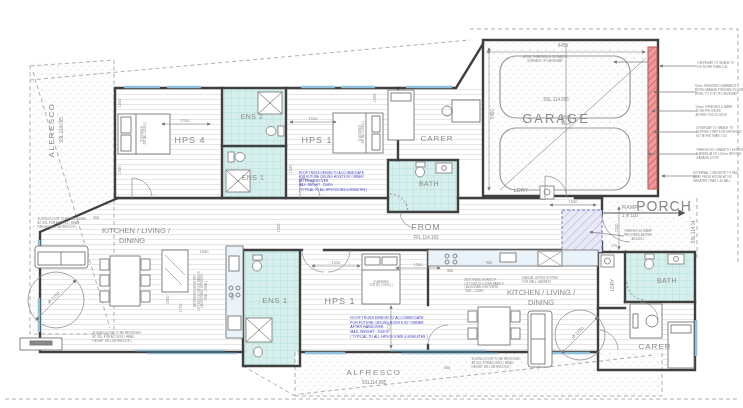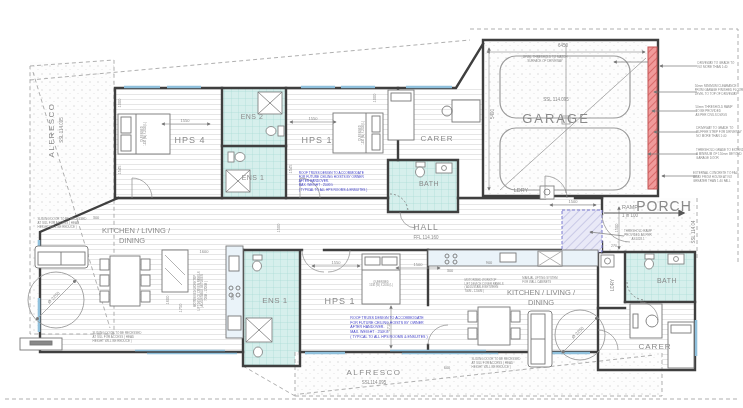--- a/index.html
+++ b/index.html
@@ -285,21 +285,21 @@
       <div class="lbl" style="left: 62px; top: 130px; font-size: 4.5px; transform: translate(-50%, -50%) rotate(-90deg);">SSL 114.095</div>
       <div class="lbl" style="left: 190px; top: 141px; font-size: 9px; letter-spacing: 1px; transform: translate(-50%, -50%);">HPS 4</div>
       <div class="lbl" style="left: 252px; top: 117px; font-size: 7px; letter-spacing: 0.5px; transform: translate(-50%, -50%);">ENS 2</div>
       <div class="lbl" style="left: 253px; top: 178px; font-size: 7px; letter-spacing: 0.5px; transform: translate(-50%, -50%);">ENS 1</div>
       <div class="lbl" style="left: 317px; top: 141px; font-size: 9px; letter-spacing: 1px; transform: translate(-50%, -50%);">HPS 1</div>
       <div class="lbl" style="left: 437px; top: 139px; font-size: 8px; letter-spacing: 1px; transform: translate(-50%, -50%);">CARER</div>
       <div class="lbl" style="left: 429px; top: 184px; font-size: 7px; letter-spacing: 0.5px; transform: translate(-50%, -50%);">BATH</div>
       <div class="lbl" style="left: 556px; top: 91px; font-size: 13px; letter-spacing: 2px; transform: translate(-50%, -50%); margin-top: 28px;">GARAGE</div>
       <div class="lbl" style="left: 556px; top: 100px; font-size: 4.5px; transform: translate(-50%, -50%);">SSL 114.095</div>
       <div class="lbl" style="left: 521px; top: 191px; font-size: 5.5px; transform: translate(-50%, -50%);">LDRY</div>
-      <div class="lbl" style="left: 426px; top: 228px; font-size: 8.5px; letter-spacing: 1px; transform: translate(-50%, -50%);">HALL</div>
+      <div class="lbl" style="left: 426px; top: 228px; font-size: 8.5px; letter-spacing: 1px; transform: translate(-50%, -50%);">FROM</div>
       <div class="lbl" style="left: 426px; top: 238px; font-size: 4.5px; transform: translate(-50%, -50%);">FFL 114.160</div>
       <div class="lbl" style="left: 630px; top: 208px; font-size: 5.5px; transform: translate(-50%, -50%);">RAMP</div>
       <div class="lbl" style="left: 630px; top: 216px; font-size: 4.5px; transform: translate(-50%, -50%);">1 in 100</div>
       <div class="lbl" style="left: 664px; top: 206px; font-size: 14px; letter-spacing: 1px; transform: translate(-50%, -50%);">PORCH</div>
       <div class="lbl" style="left: 694px; top: 232px; font-size: 4.5px; transform: translate(-50%, -50%) rotate(-90deg);">SSL 114.04</div>
       <div class="lbl" style="left: 136px; top: 231px; font-size: 7.5px; transform: translate(-50%, -50%);">KITCHEN / LIVING /</div>
       <div class="lbl" style="left: 132px; top: 241px; font-size: 7.5px; transform: translate(-50%, -50%);">DINING</div>
       <div class="lbl" style="left: 541px; top: 293px; font-size: 7.5px; transform: translate(-50%, -50%);">KITCHEN / LIVING /</div>
       <div class="lbl" style="left: 541px; top: 303px; font-size: 7.5px; transform: translate(-50%, -50%);">DINING</div>
       <div class="lbl" style="left: 275px; top: 301px; font-size: 8px; letter-spacing: 0.5px; transform: translate(-50%, -50%);">ENS 1</div>

